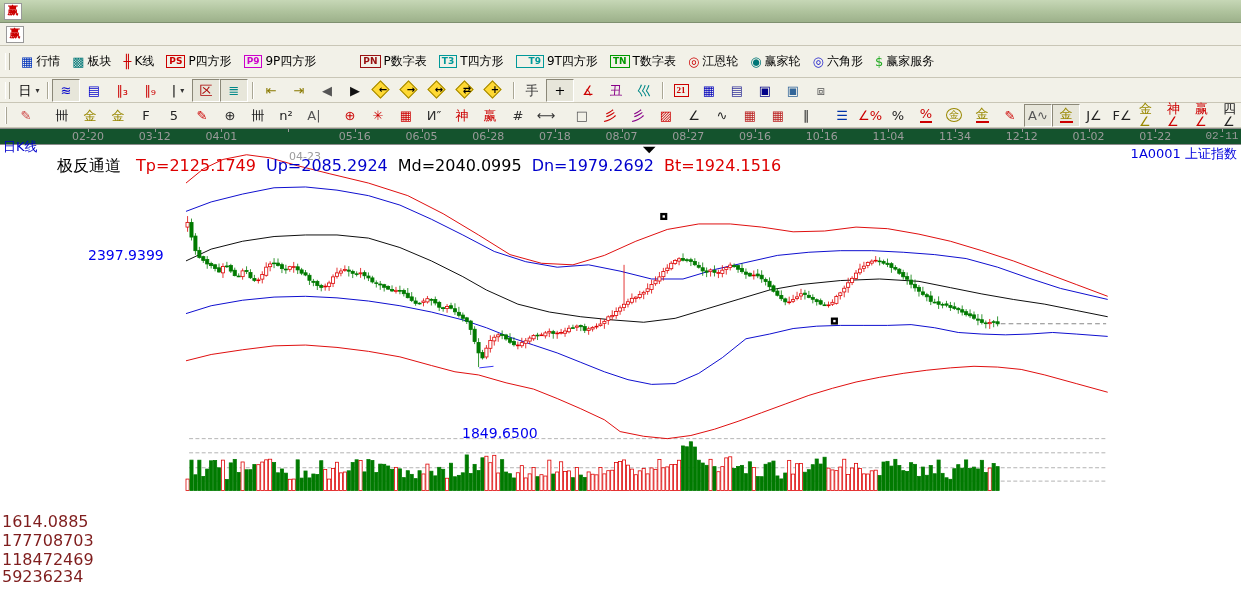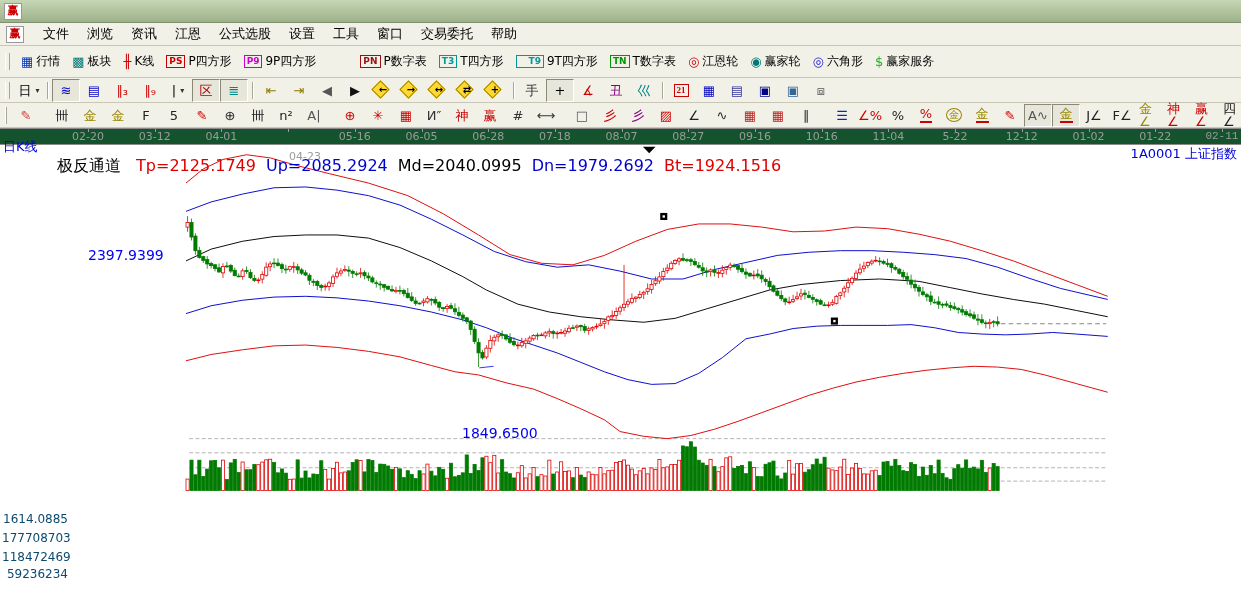--- a/index.html
+++ b/index.html
@@ -35,44 +35,32 @@
     transform:rotate(45deg);background:#ffd933;border:1px solid #a08500;}
   .dia .gly{position:relative;z-index:1;font-size:10px;font-weight:bold;color:#000;}
   
   #chart{position:relative;width:1241px;height:464px;background:#fff;}
   #datestrip{position:absolute;left:0;top:0;width:1241px;height:15px;
     border-top:1px solid #8a8a8a;border-bottom:1px solid #8a8a8a;background:#14532d;}
   .datelabel{position:absolute;top:1px;transform:translateX(-50%);font-size:11px;color:#9b9b9b;white-space:nowrap;}
   .datetick{position:absolute;top:0;width:1px;height:3px;background:#9b9b9b;}
   #chartsvg{position:absolute;left:0;top:0;}
   .anno{position:absolute;font-size:13px;white-space:nowrap;}
-  .scalelabel{position:absolute;left:2px;width:66px;text-align:right;font-size:12px;color:#0c4a6e;white-space:nowrap;}
+  .scalelabel{position:absolute;left:2px;width:66px;text-align:right;font-size:16px;color:#7f1d1d;white-space:nowrap;}
   #indicator-row span{margin-right:10px;}
 </style>
 </head>
 <body>
 
 <div class="titlebar">
   <span class="logo">赢</span>
 </div>
 
 <div class="menubar">
   <span class="logo">赢</span>
-  <span class="items" style="display:flex;">
-      <span class="menu-item">文件</span>
-      <span class="menu-item">浏览</span>
-      <span class="menu-item">资讯</span>
-      <span class="menu-item">江恩</span>
-      <span class="menu-item">公式选股</span>
-      <span class="menu-item">设置</span>
-      <span class="menu-item">工具</span>
-      <span class="menu-item">窗口</span>
-      <span class="menu-item">交易委托</span>
-      <span class="menu-item">帮助</span>
-    </span>
 </div>
 
 <div class="toolbar" id="tb1">
     <span class="grip"></span>
     <span class="tb-btn">
       <span class="gly" style="color: rgb(0, 51, 187);">▦</span>
       <span class="lbl">行情</span>
     </span>
     <span class="tb-btn">
       <span class="gly" style="color: rgb(0, 119, 119);">▩</span>
@@ -374,21 +362,21 @@
       <span class="datelabel" style="left: 621.6px;">08-07</span>
       <span class="datetick" style="left: 621.6px;"></span>
       <span class="datelabel" style="left: 688.3px;">08-27</span>
       <span class="datetick" style="left: 688.3px;"></span>
       <span class="datelabel" style="left: 755px;">09-16</span>
       <span class="datetick" style="left: 755px;"></span>
       <span class="datelabel" style="left: 821.7px;">10-16</span>
       <span class="datetick" style="left: 821.7px;"></span>
       <span class="datelabel" style="left: 888.4px;">11-04</span>
       <span class="datetick" style="left: 888.4px;"></span>
-      <span class="datelabel" style="left: 955.1px;">5-22</span>
+      <span class="datelabel" style="left: 955.1px;">11-34</span>
       <span class="datetick" style="left: 955.1px;"></span>
       <span class="datelabel" style="left: 1021.8px;">12-12</span>
       <span class="datetick" style="left: 1021.8px;"></span>
       <span class="datelabel" style="left: 1088.5px;">01-02</span>
       <span class="datetick" style="left: 1088.5px;"></span>
       <span class="datelabel" style="left: 1155.2px;">01-22</span>
       <span class="datetick" style="left: 1155.2px;"></span>
       <span class="datelabel" style="left: 1221.9px; font-family: Liberation Mono, monospace;">02-11</span>
       <span class="datetick" style="left: 1221.9px;"></span>
     </div>

